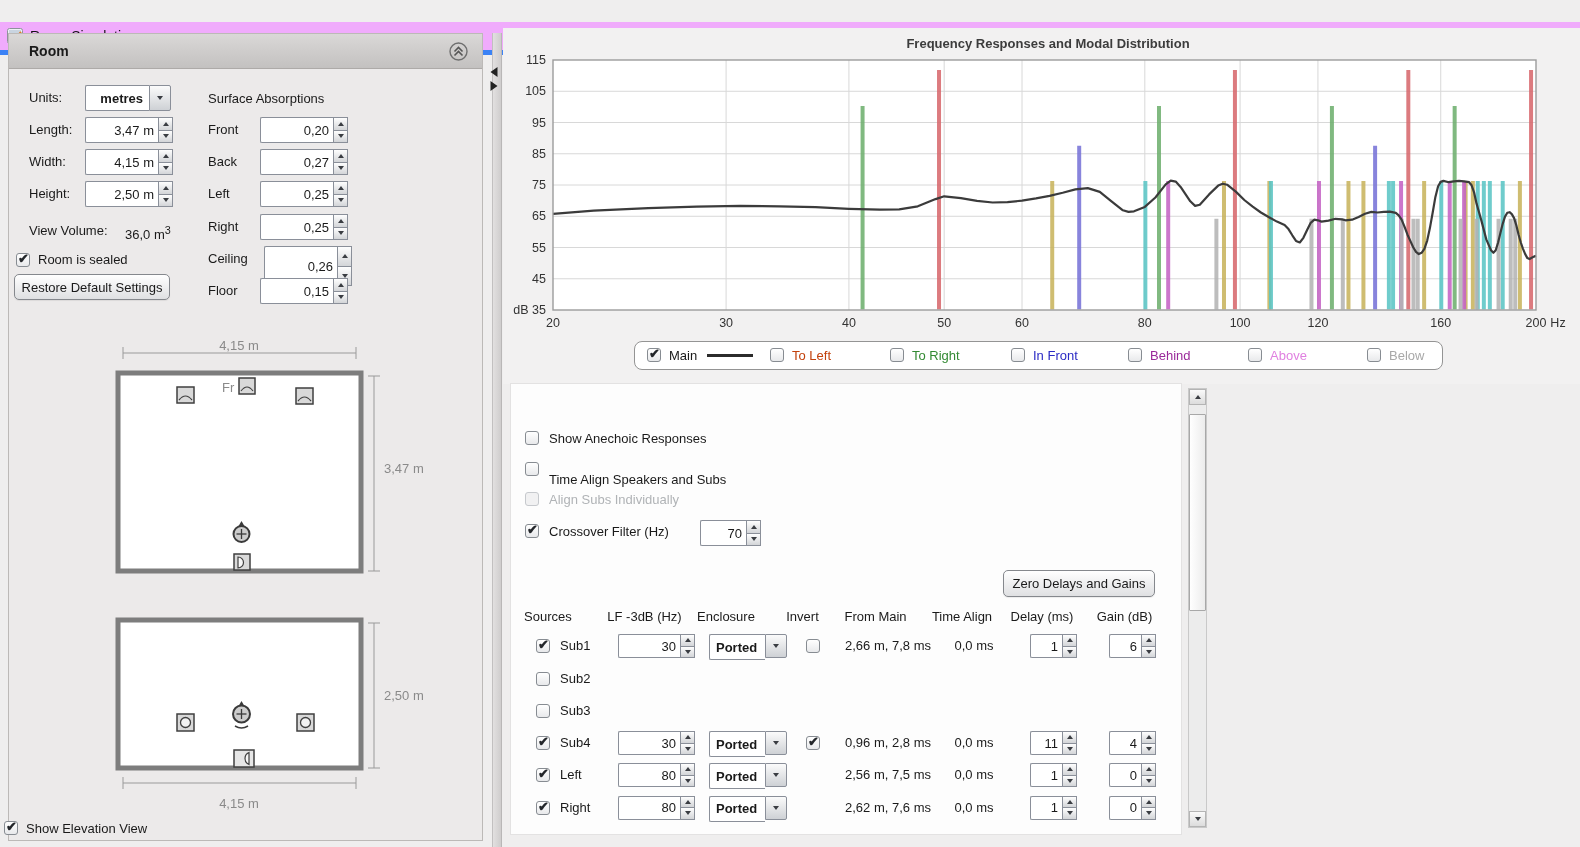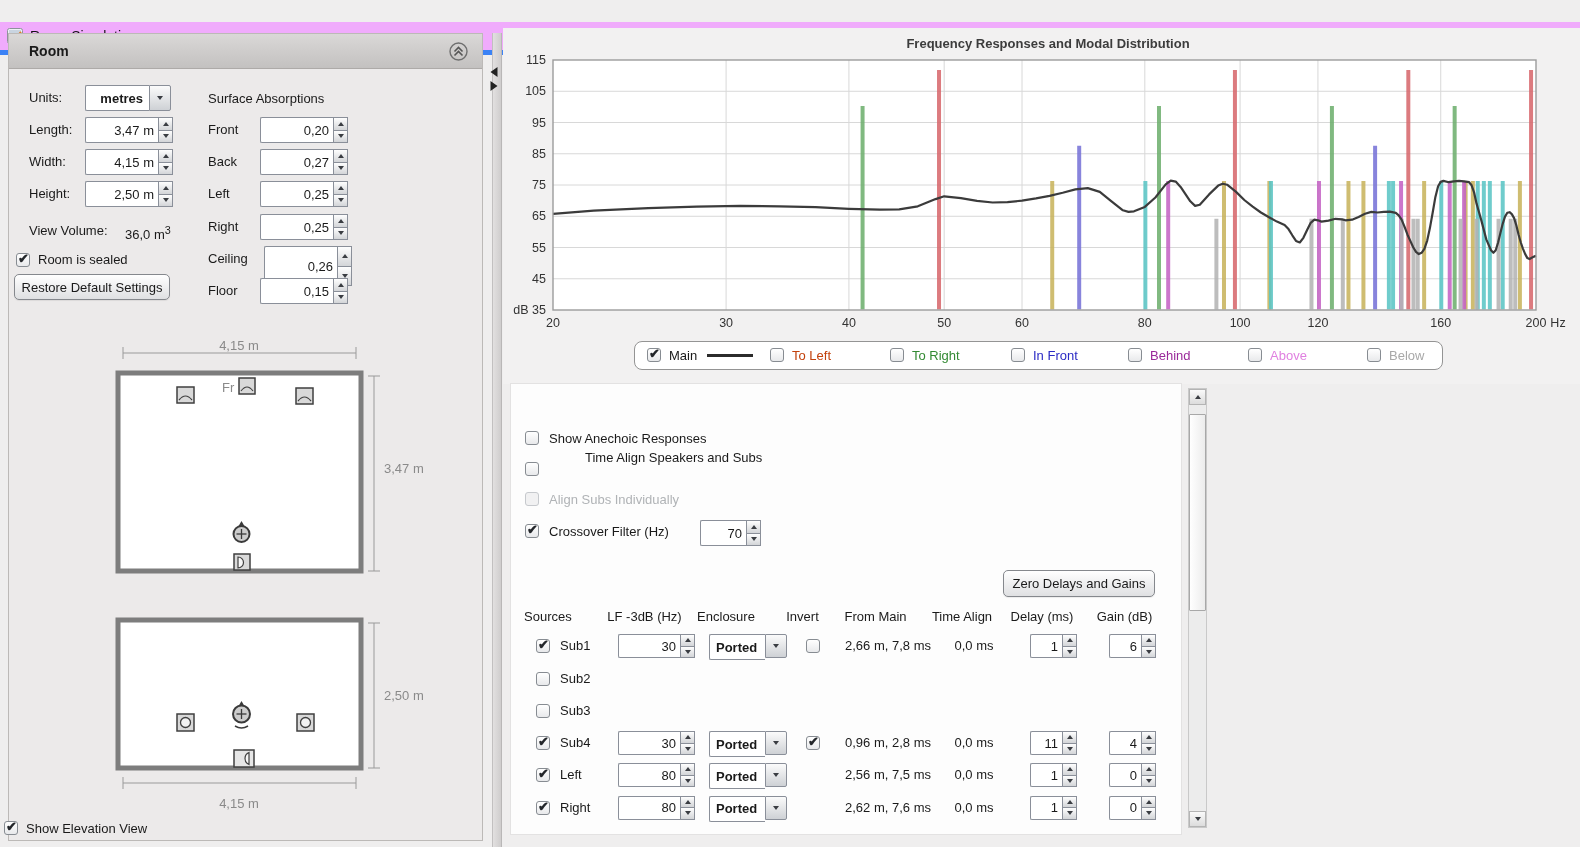--- a/index.html
+++ b/index.html
@@ -407,21 +407,21 @@
     <span class="flabel" style="left: 635px; top: 6px; color: rgb(224, 128, 224);">Above</span>
     <span class="cb" style="left: 732px; top: 6px;"></span>
     <span class="flabel" style="left: 754px; top: 6px; color: rgb(168, 168, 168);">Below</span>
   </div>
 
 <div id="sub-card">
   <div id="options">
       <span class="cb" style="left: 14px; top: 47px;"></span>
       <span class="flabel" style="left: 38px; top: 47px;">Show Anechoic Responses</span>
       <span class="cb" style="left: 14px; top: 78px;"></span>
-      <span class="flabel" style="left: 38px; top: 66px; margin-left: 36px;">Time Align Speakers and Subs</span>
+      <span class="flabel" style="left: 38px; top: 88px;">Time Align Speakers and Subs</span>
       <span class="cb disabled" style="left: 14px; top: 108px;"></span>
       <span class="flabel dis" style="left: 38px; top: 108px;">Align Subs Individually</span>
       <span class="cb checked" style="left: 14px; top: 140px;"></span>
       <span class="flabel" style="left: 38px; top: 140px;">Crossover Filter (Hz)</span>
     </div>
   <div class="spinner" style="left:189px;top:136px;width:61px;height:26px;">
       <div class="spin-input">70</div>
       <div class="spin-btns">
         <div class="spin-btn">
           <span class="tri up"></span>

